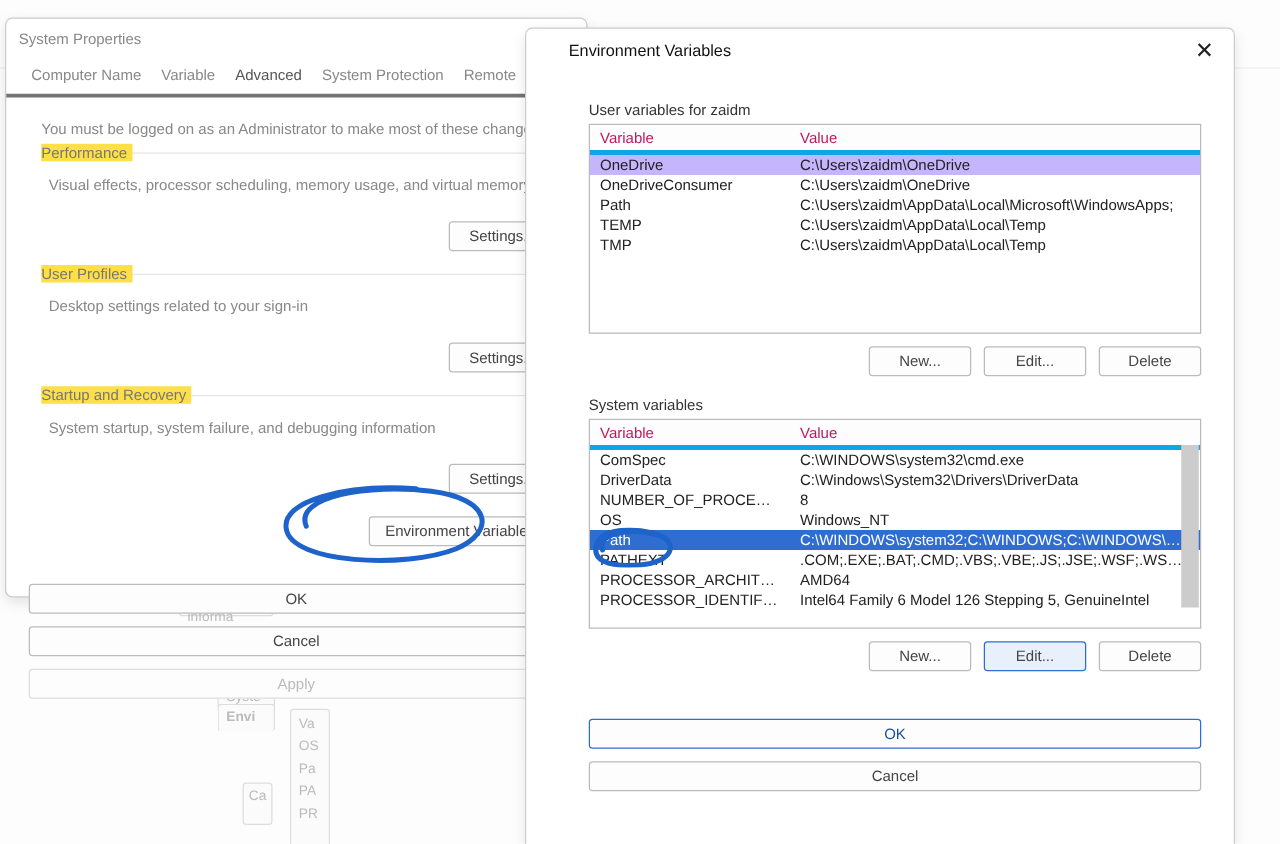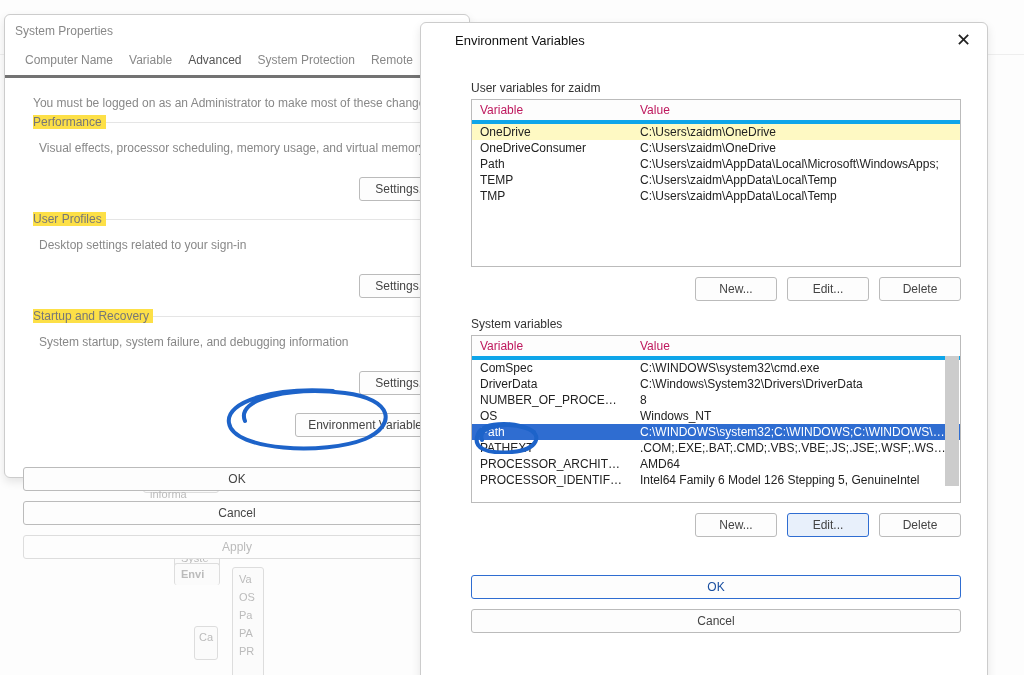--- a/index.html
+++ b/index.html
@@ -151,21 +151,21 @@
     overflow: hidden;
     text-overflow: ellipsis;
     max-width: 0;
   }
   .varbox td:first-child { width: 160px; max-width: 160px; }
   .varbox tr.row-sel td {
     background: #2f6dd1;
     color: #fff;
   }
   .varbox tr.row-inactive td {
-    background: #fef9c3;
+    background: #c4b5fd;
   }
   .enc-btnrow {
     display: flex; justify-content: flex-end; gap: 10px;
     margin: 10px 0 16px;
   }
   .enc-btnrow .btn { min-width: 82px; }
   .btn.focused {
     border: 1px solid #2f6dd1;
     background: #e8f0fb;
   }

